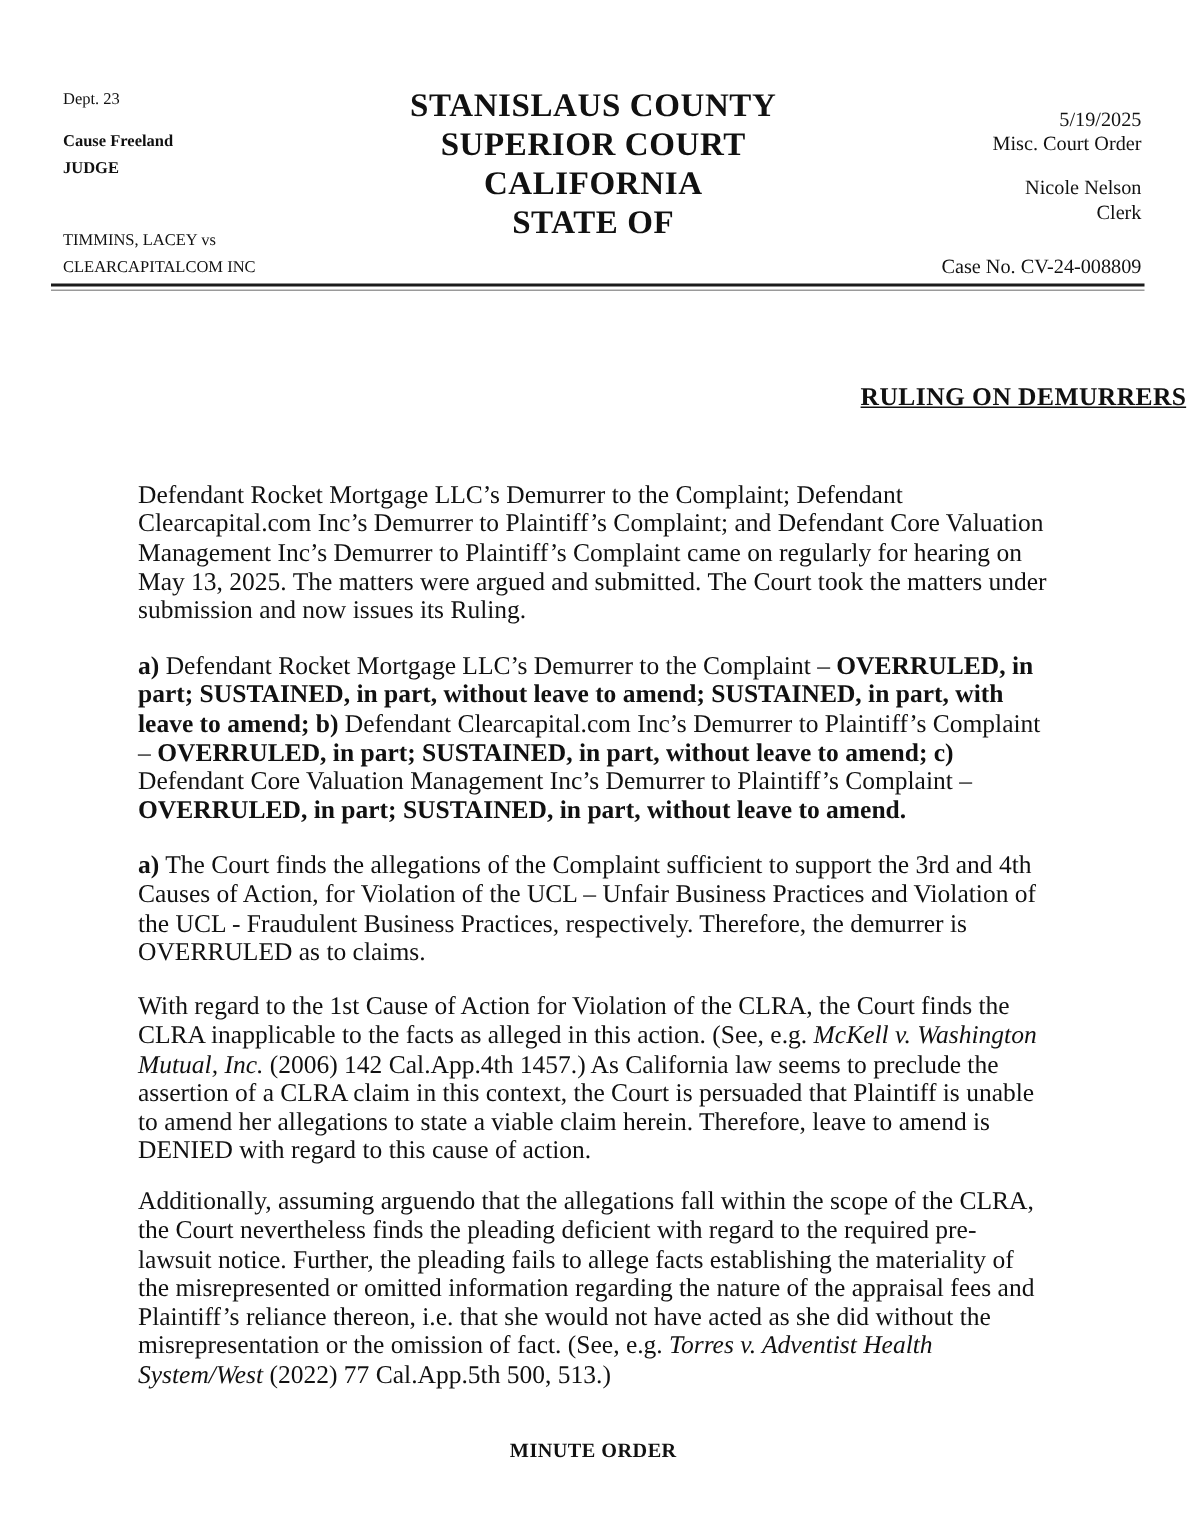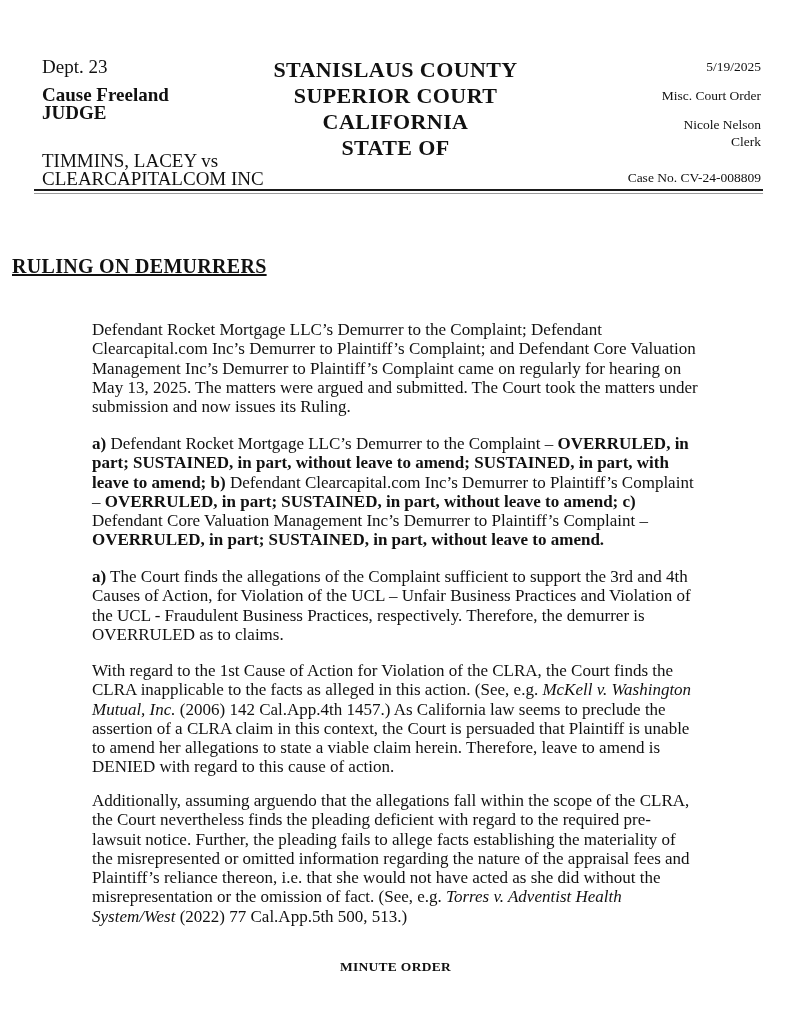--- a/index.html
+++ b/index.html
@@ -5,41 +5,40 @@
   html,body { margin:0; padding:0; background:#ffffff; }
   .page {
     position:relative;
     width:791px; height:1024px;
     background:#ffffff;
     color:#111;
     font-family:"Liberation Serif", "DejaVu Serif", serif;
     overflow:hidden;
   }
   .abs { position:absolute; }
-  .hdr-left { left:42px; font-size:19px; line-height:17.5px; }
+  .hdr-left { left:42px; font-size:11px; line-height:17.5px; }
   .bold { font-weight:bold; }
   .court-title {
     left:0; right:0; top:57px;
     text-align:center;
     font-weight:bold;
     font-size:22px; line-height:26px;
     letter-spacing:0.4px;
   }
   .hdr-right { right:30px; text-align:right; font-size:13.5px; line-height:17px; }
   .rule { left:34px; right:28px; top:189px; }
   .rule .dark { height:2px; background:#1b1b1b; }
   .rule .light { height:1px; background:#9a9a9a; margin-top:2px; }
   .doc-title {
     left:0; right:0; top:255px;
-    text-align:left;
+    text-align:right;
     font-weight:bold;
-    font-size:20px;
+    font-size:17px;
     text-decoration:underline;
     letter-spacing:0.3px;
-    margin-left:12px;
   }
   .para {
     position:absolute;
     left:92px; width:608px;
     font-size:17px; line-height:19.3px;
     margin:0;
   }
   .para .b { font-weight:bold; }
   .para .i { font-style:italic; }
   .p1 { top:320px; }
@@ -70,21 +69,21 @@
     <div>CLEARCAPITALCOM INC</div>
   </div>
 
   <div class="abs court-title">
     <div>STANISLAUS COUNTY</div>
     <div>SUPERIOR COURT</div>
     <div>CALIFORNIA</div>
     <div>STATE OF</div>
   </div>
 
-  <div class="abs hdr-right" style="top:58px;margin-left:32px;">5/19/2025</div>
+  <div class="abs hdr-right" style="top:71px;margin-left:32px;">5/19/2025</div>
   <div class="abs hdr-right" style="top:87px;">Misc. Court Order</div>
   <div class="abs hdr-right" style="top:116px;">
     <div>Nicole Nelson</div>
     <div>Clerk</div>
   </div>
   <div class="abs hdr-right" style="top:169px;">Case No.  CV-24-008809</div>
 
   <div class="abs rule">
     <div class="dark"></div>
     <div class="light"></div>

